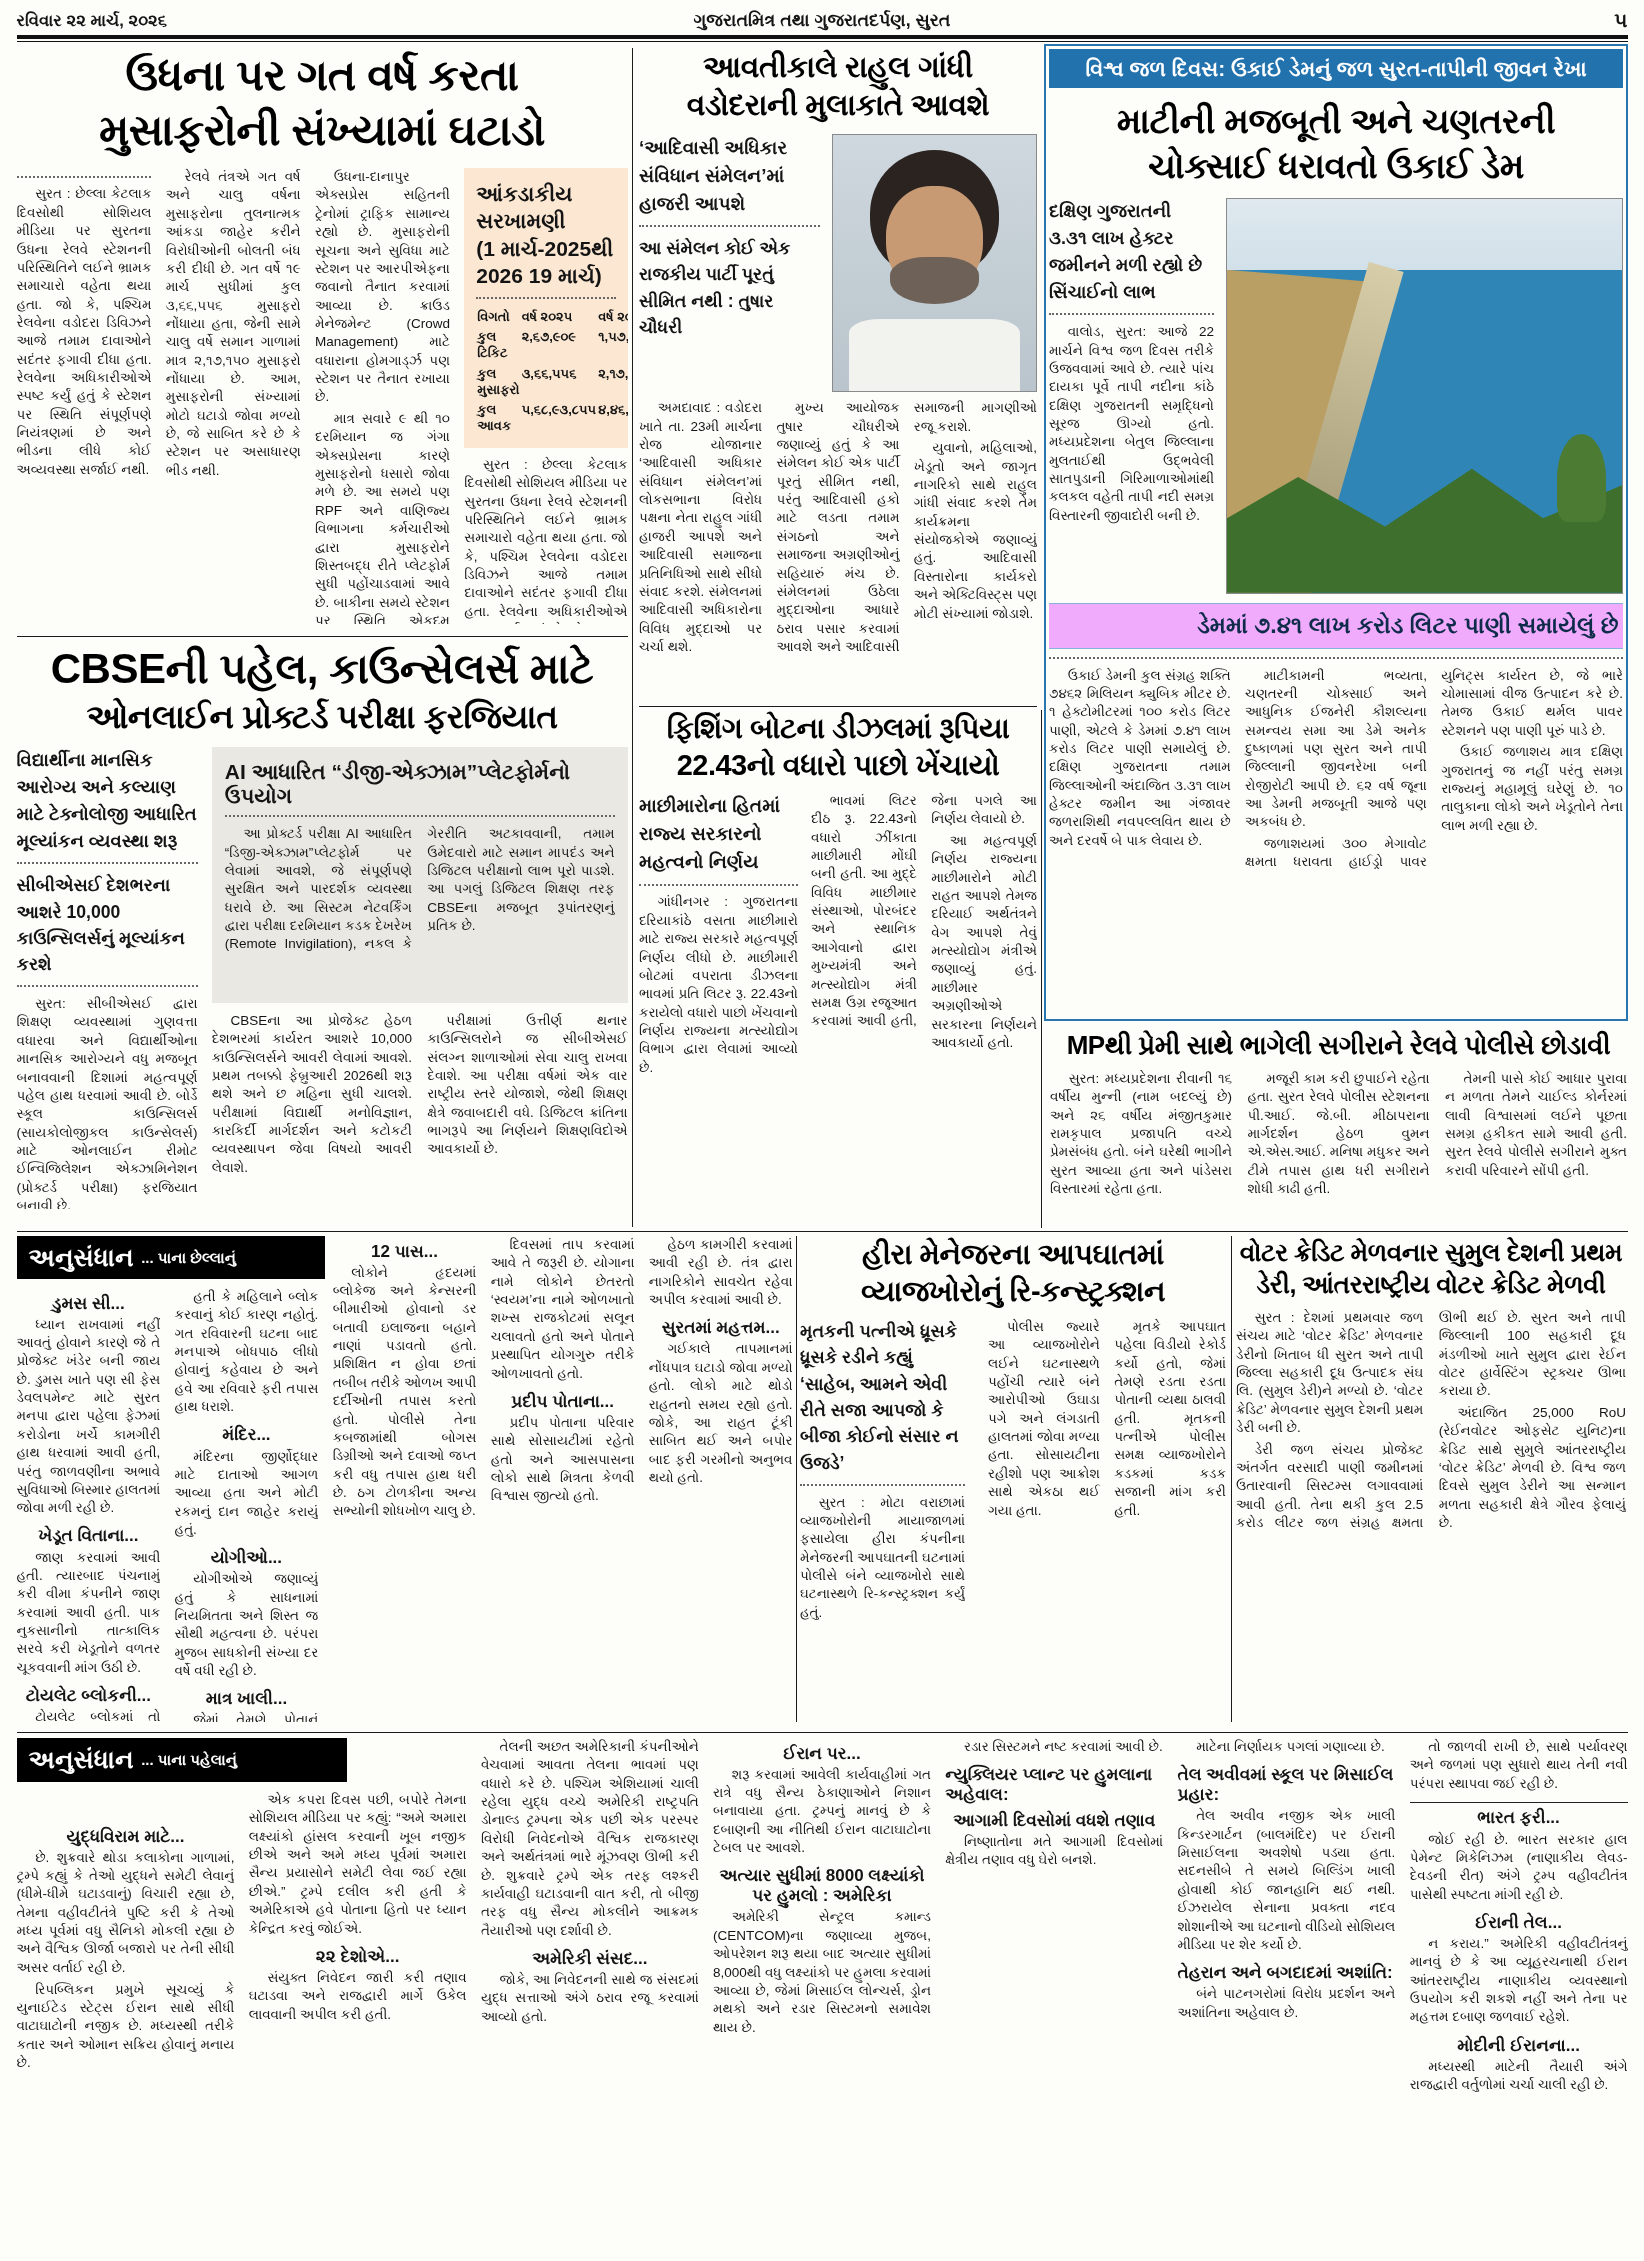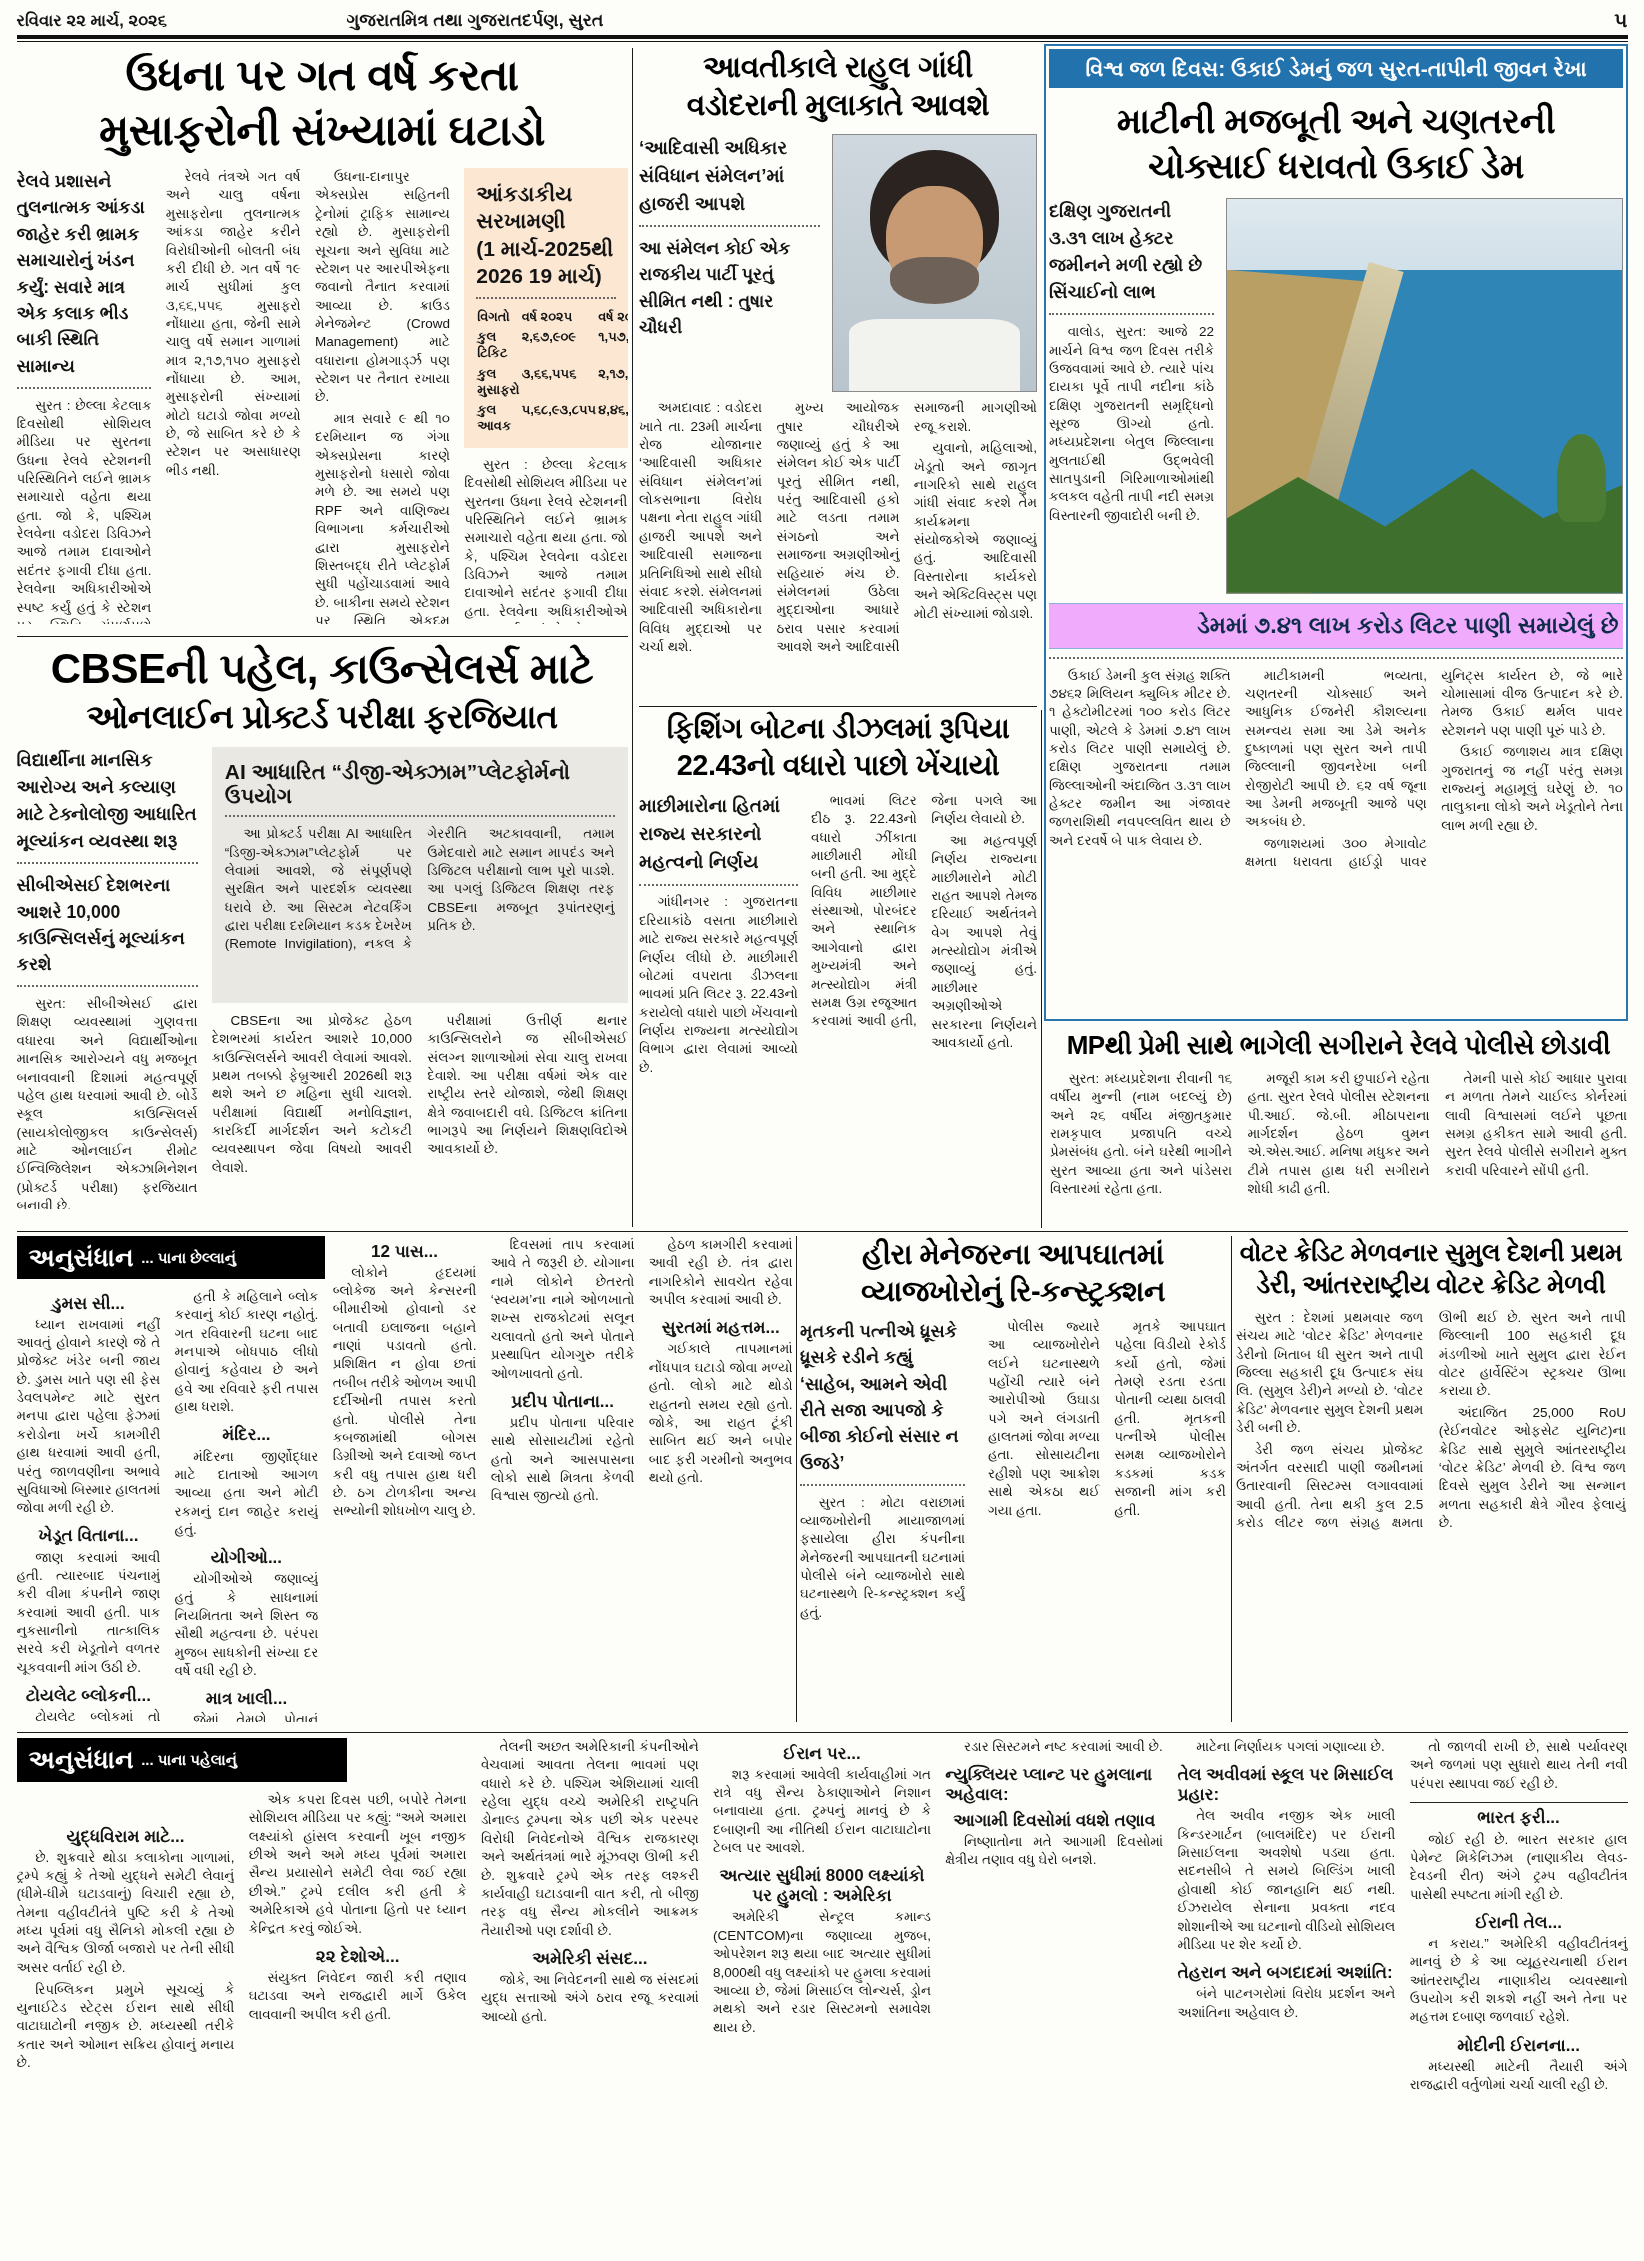--- a/index.html
+++ b/index.html
@@ -28,32 +28,31 @@
   .caption-band{background:#f0abfc;border-top:1.6px solid #87b3d9;border-bottom:1.6px solid #87b3d9;
                 color:#0e2b4a;font-weight:bold;text-align:right;}
 </style>
 </head>
 <body>
 
 <div class="page">
 
   <div class="abs" style="left:16.5px;top:7.7px;width:1611px;height:25px;display:flex;align-items:center;">
     <div style="font-size:16.5px;font-weight:bold;width:330px;">રવિવાર ૨૨ માર્ચ, ૨૦૨૬</div>
-    <div style="font-size:17.6px;font-weight:bold;flex:1;text-align:left;">ગુજરાતમિત્ર તથા ગુજરાતદર્પણ, સુરત</div>
+    <div style="font-size:17.6px;font-weight:bold;flex:1;text-align:center;">ગુજરાતમિત્ર તથા ગુજરાતદર્પણ, સુરત</div>
     <div style="font-size:20px;font-weight:bold;width:330px;text-align:right;">૫</div>
   </div>
   <div class="abs" style="left:16.5px;top:35px;width:1611px;height:3.8px;background:#111;"></div>
   <div class="abs" style="left:16.5px;top:41px;width:1611px;height:1.1px;background:#111;"></div>
 
   <div class="abs" style="left:16.5px;top:48px;width:611px;height:586px;">
     <div class="hl" style="font-size:43px;">ઉધના પર ગત વર્ષ કરતા</div>
     <div class="hl" style="font-size:43px;">મુસાફરોની સંખ્યામાં ઘટાડો</div>
     <div class="colrow" style="gap:14.3px;margin-top:10px;">
       <div style="width:138px;height:456px;overflow:hidden;">
-        <div class="lede">રેલવે પ્રશાસને તુલનાત્મક આંકડા જાહેર કરી ભ્રામક સમાચારોનું ખંડન કર્યું: સવારે માત્ર એક કલાક ભીડ બાકી સ્થિતિ સામાન્ય</div>
         <hr class="dotted">
         <div class="bodytxt">
             <p>સુરત : છેલ્લા કેટલાક દિવસોથી સોશિયલ મીડિયા પર સુરતના ઉધના રેલવે સ્ટેશનની પરિસ્થિતિને લઈને ભ્રામક સમાચારો વહેતા થયા હતા. જો કે, પશ્ચિમ રેલવેના વડોદરા ડિવિઝને આજે તમામ દાવાઓને સદંતર ફગાવી દીધા હતા. રેલવેના અધિકારીઓએ સ્પષ્ટ કર્યું હતું કે સ્ટેશન પર સ્થિતિ સંપૂર્ણપણે નિયંત્રણમાં છે અને ભીડના લીધે કોઈ અવ્યવસ્થા સર્જાઈ નથી.</p>
           </div>
       </div>
       <div class="bodytxt" style="width:138px;height:456px;">
         <p>રેલવે તંત્રએ ગત વર્ષ અને ચાલુ વર્ષના મુસાફરોના તુલનાત્મક આંકડા જાહેર કરીને વિરોધીઓની બોલતી બંધ કરી દીધી છે. ગત વર્ષે ૧૯ માર્ચ સુધીમાં કુલ ૩,૬૬,૫૫૬ મુસાફરો નોંધાયા હતા, જેની સામે ચાલુ વર્ષે સમાન ગાળામાં માત્ર ૨,૧૭,૧૫૦ મુસાફરો નોંધાયા છે. આમ, મુસાફરોની સંખ્યામાં મોટો ઘટાડો જોવા મળ્યો છે, જે સાબિત કરે છે કે સ્ટેશન પર અસાધારણ ભીડ નથી.</p>
       </div>
       <div class="bodytxt" style="width:138px;height:456px;">
         <p>ઉધના-દાનાપુર એક્સપ્રેસ સહિતની ટ્રેનોમાં ટ્રાફિક સામાન્ય રહ્યો છે. મુસાફરોની સૂચના અને સુવિધા માટે સ્ટેશન પર આરપીએફના જવાનો તૈનાત કરવામાં આવ્યા છે. ક્રાઉડ મેનેજમેન્ટ (Crowd Management) માટે વધારાના હોમગાર્ડ્ઝ પણ સ્ટેશન પર તૈનાત રખાયા છે.</p>

